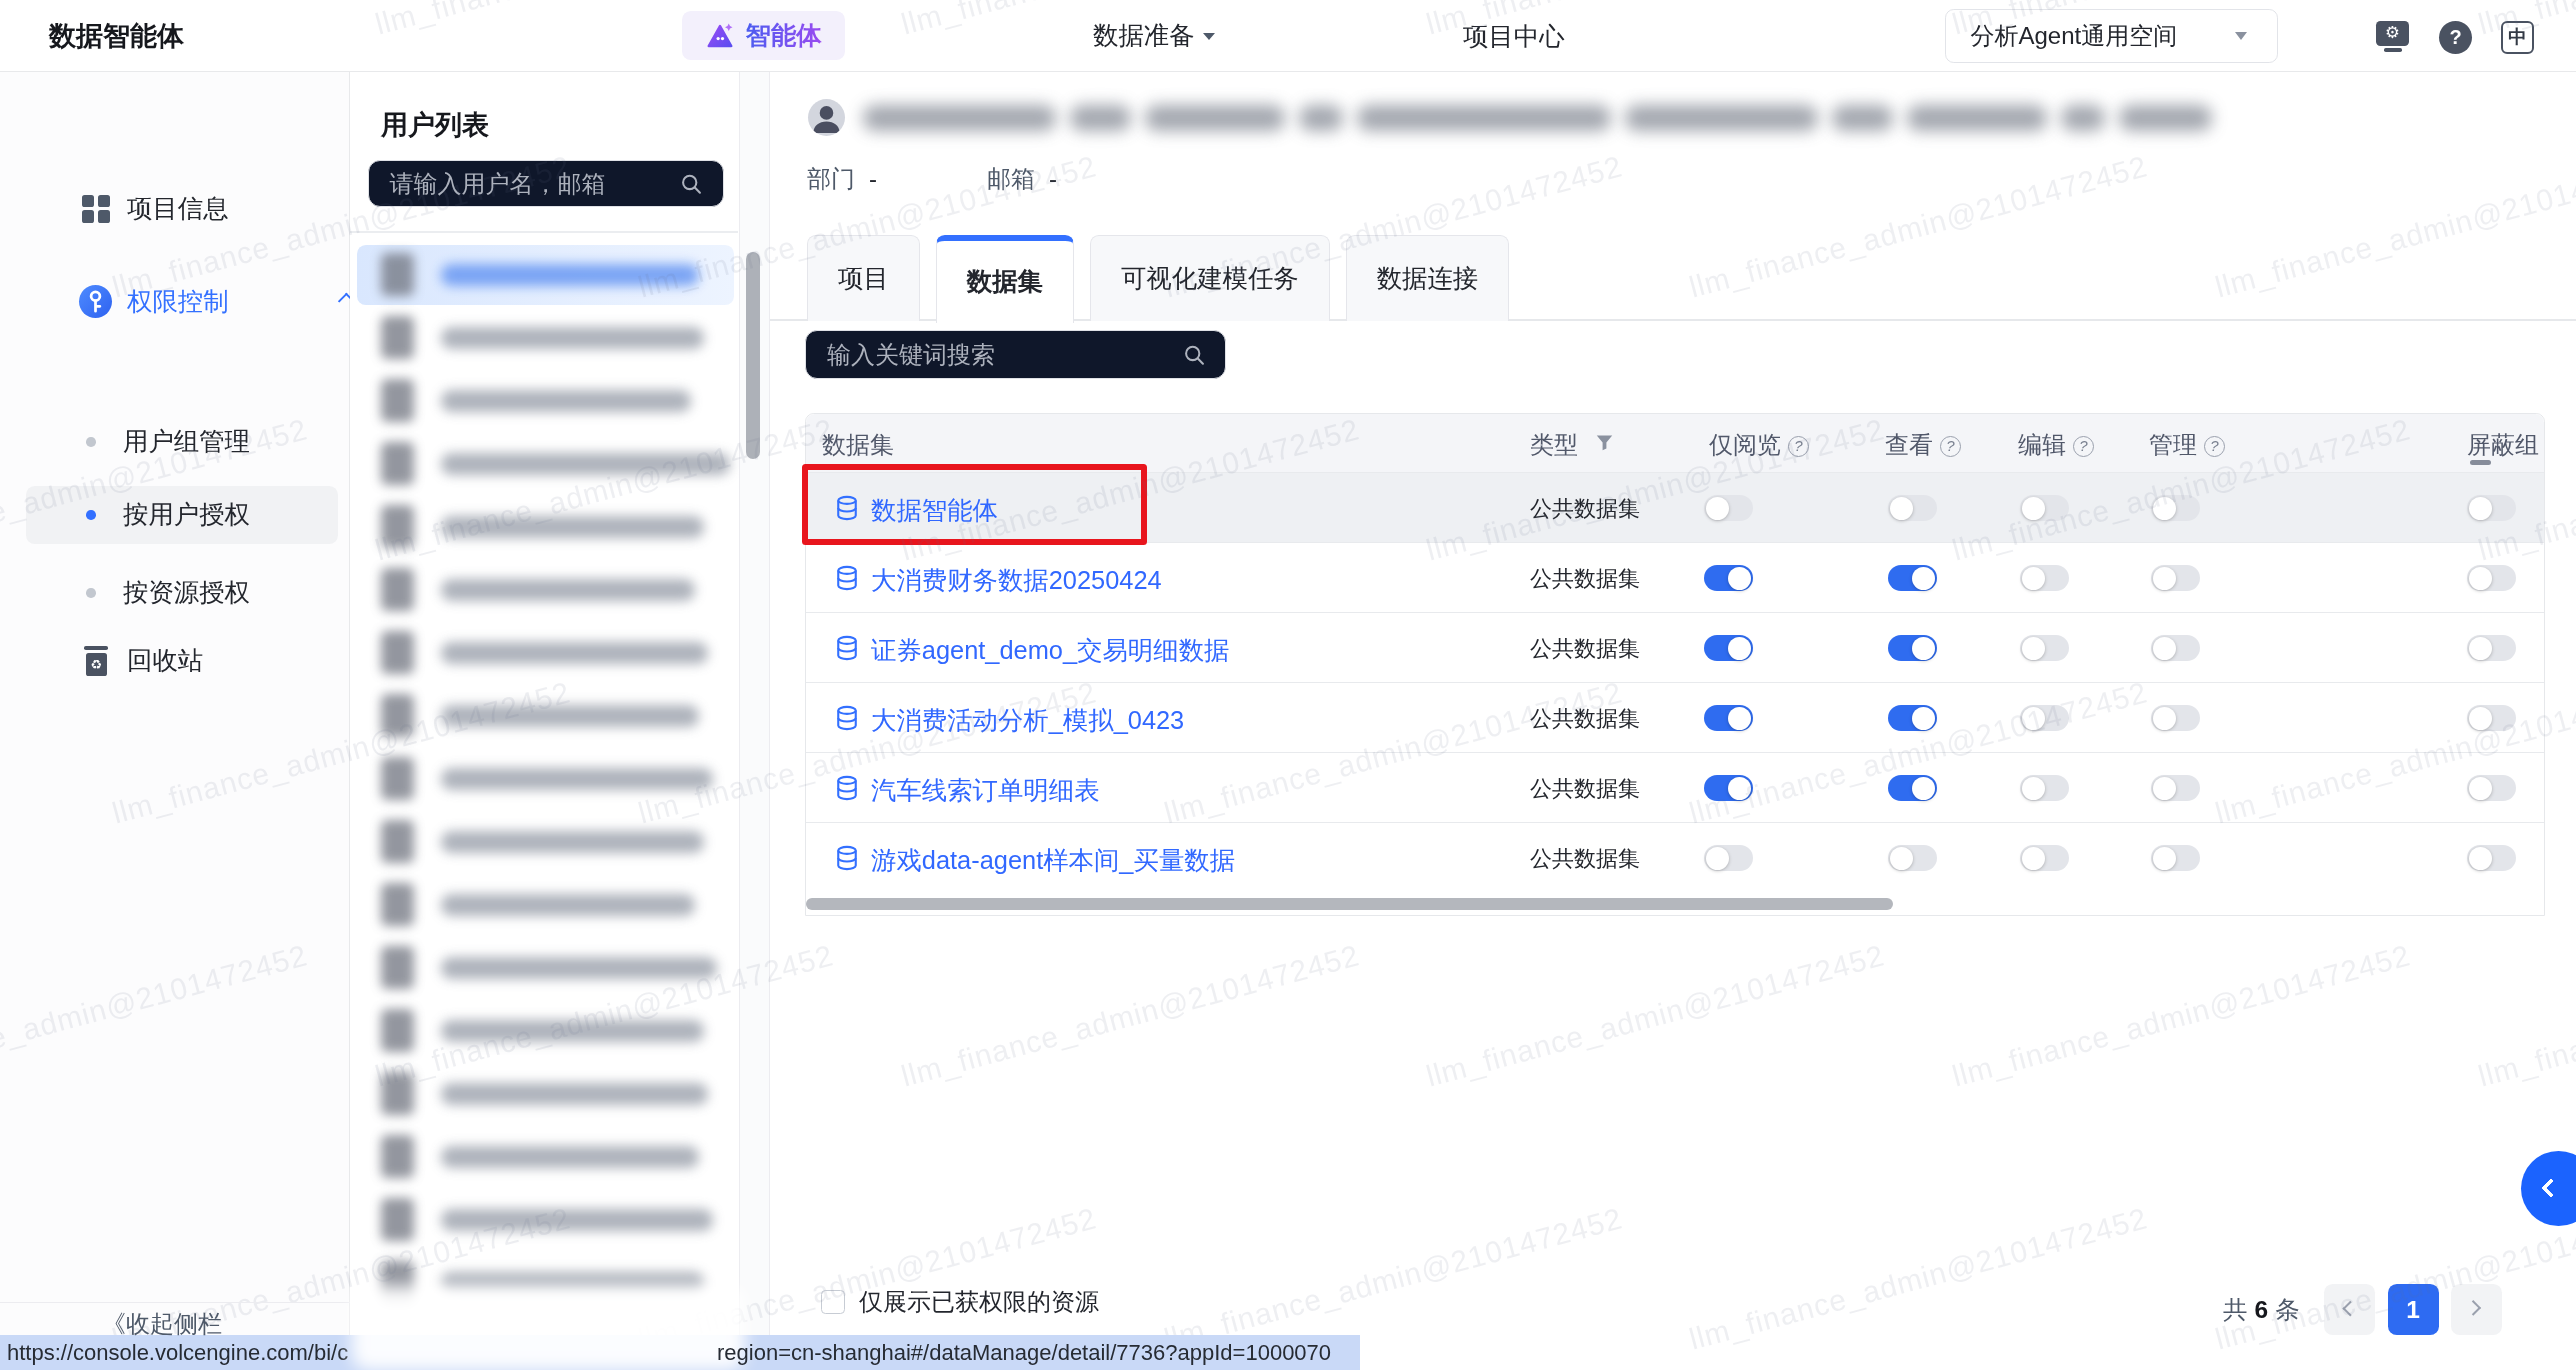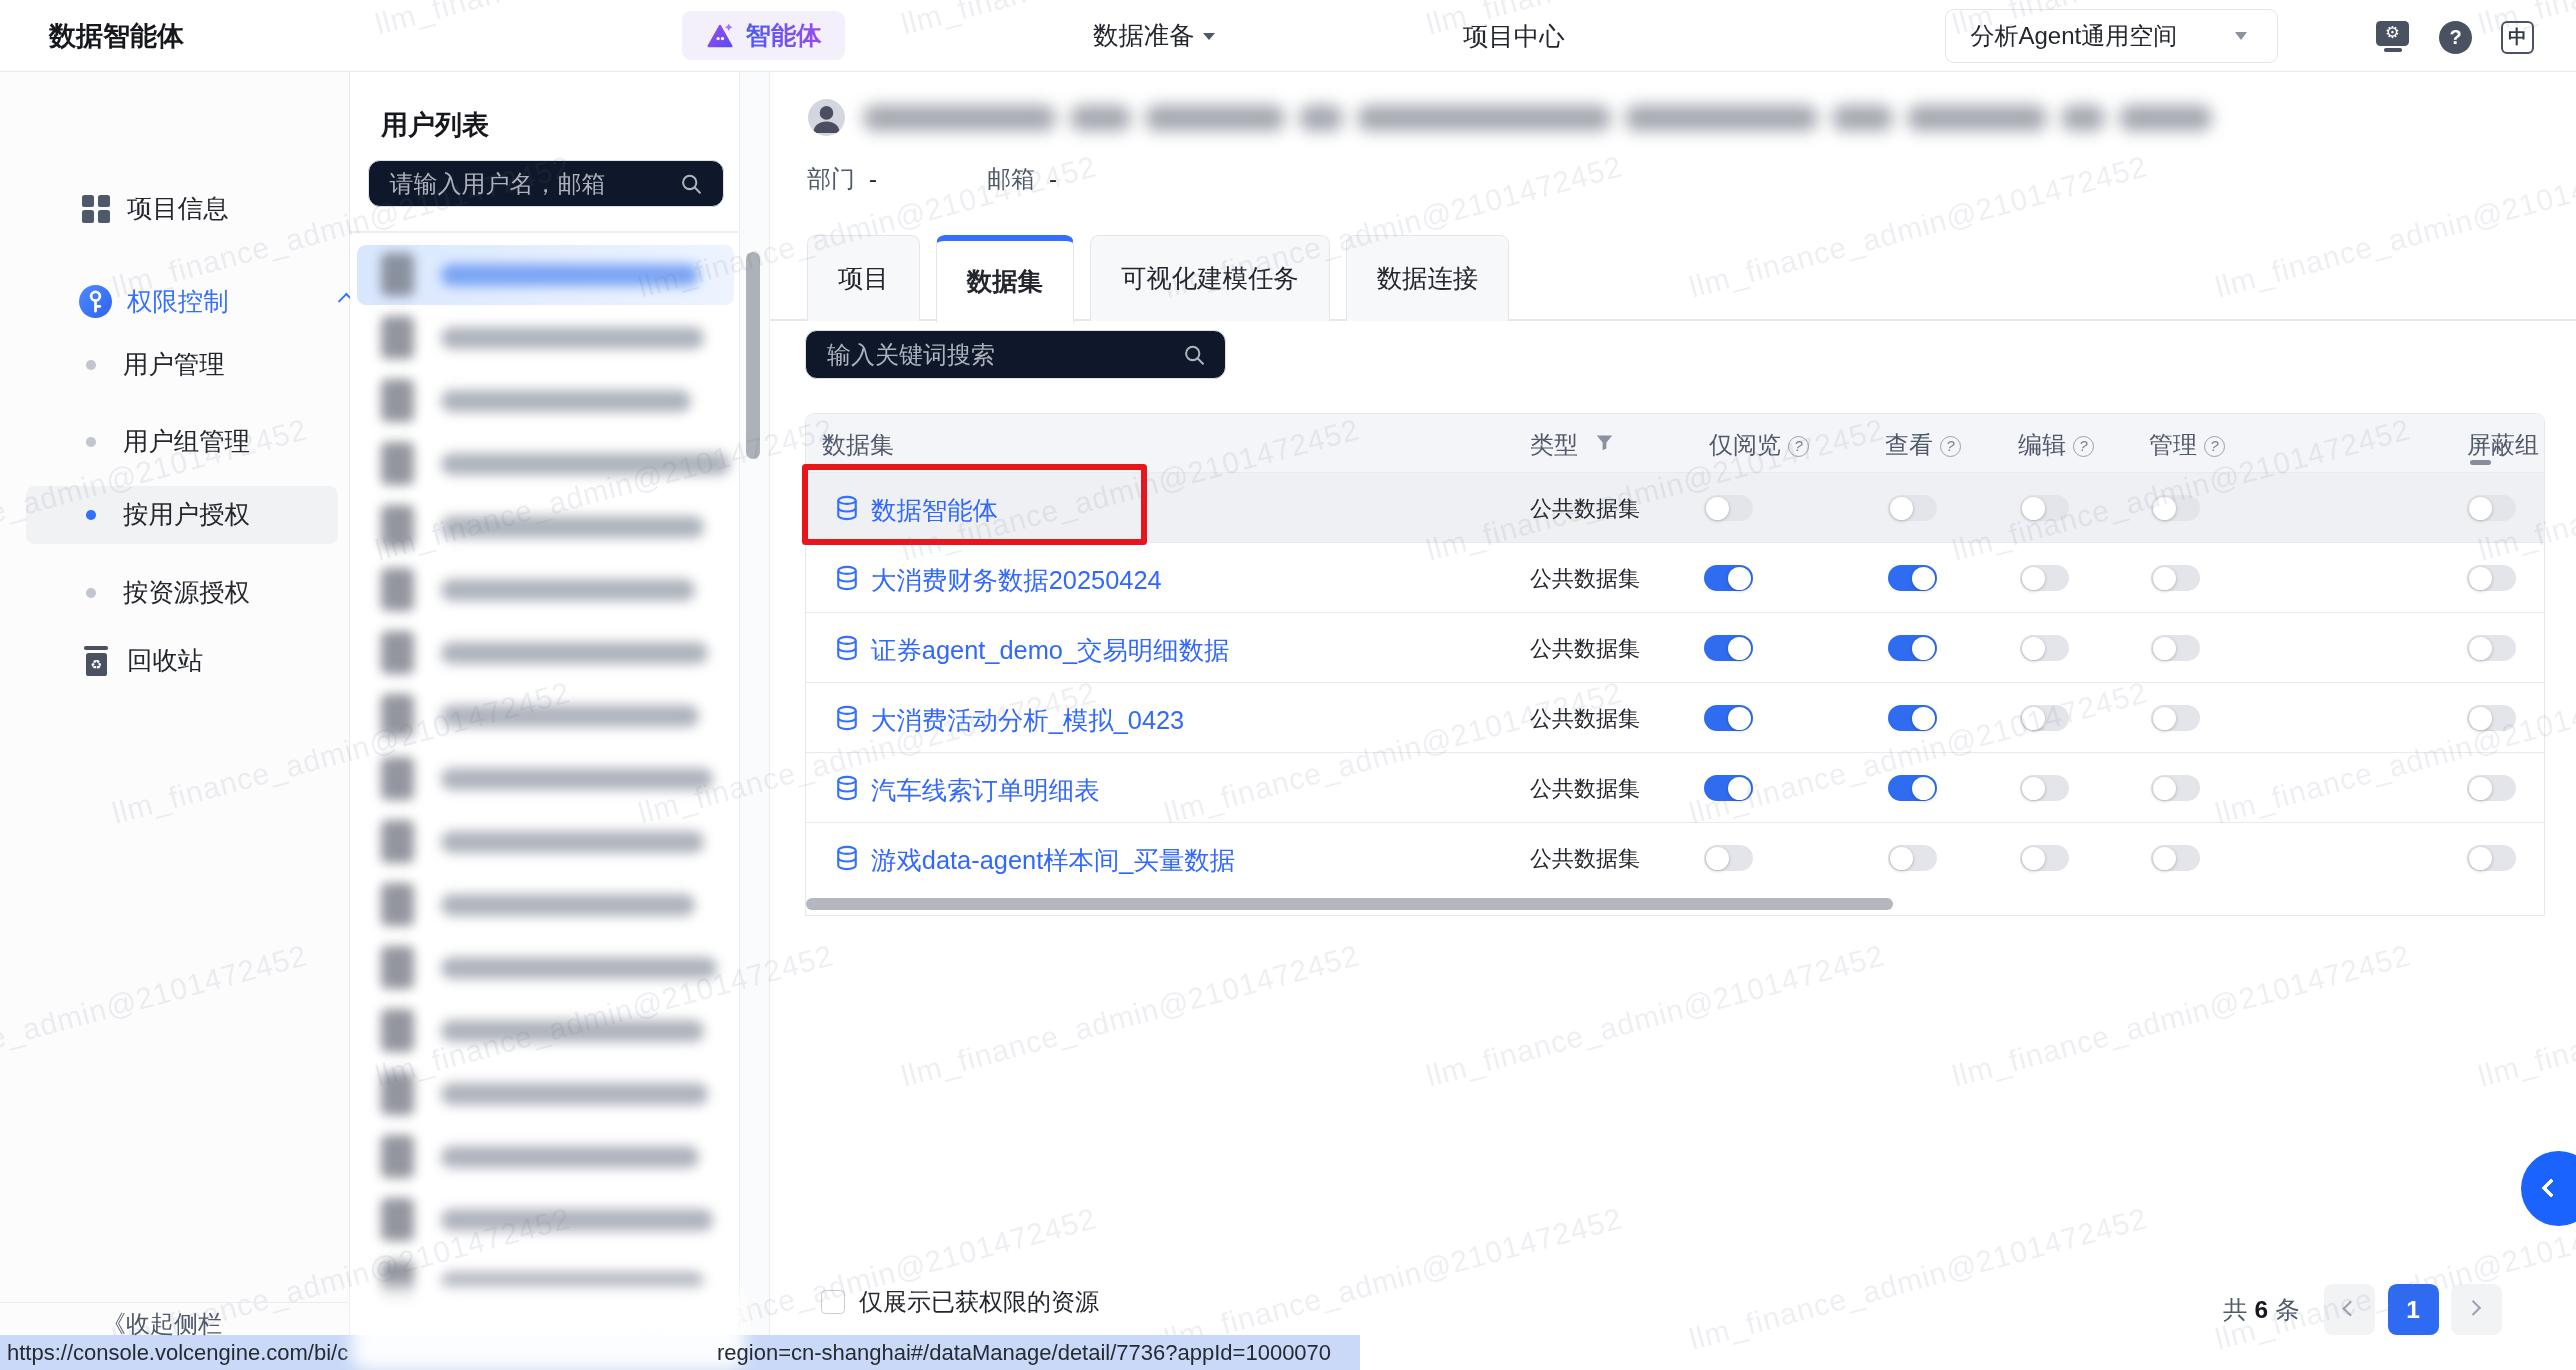--- a/index.html
+++ b/index.html
@@ -174,24 +174,20 @@
   </div>
   <div class="sb-item" style="top:198px;">
     <span id="sb-key-icon">
       <svg width="33" height="33" viewBox="0 0 24 24" fill="none" stroke="#fff" stroke-width="2" stroke-linecap="round">
         <circle cx="12" cy="8.2" r="3.2"></circle>
           <path d="M12 11.5 V19 M12 15.5 h3.2"></path>
       </svg>
     </span>
     <span class="sb-label" style="position:absolute;left:92px;color:#3370ff;">权限控制</span>
     <i class="sb-chevron"></i>
-  </div>
-  <div class="sb-sub" style="top:264px;">
-    <i class="dot"></i>
-    <span class="sb-label">用户管理</span>
   </div>
   <div class="sb-sub" style="top:341px;">
     <i class="dot"></i>
     <span class="sb-label">用户组管理</span>
   </div>
   <div class="sb-sub selected" style="top:414px;">
     <i class="dot blue"></i>
     <span class="sb-label">按用户授权</span>
   </div>
   <div class="sb-sub" style="top:492px;">

